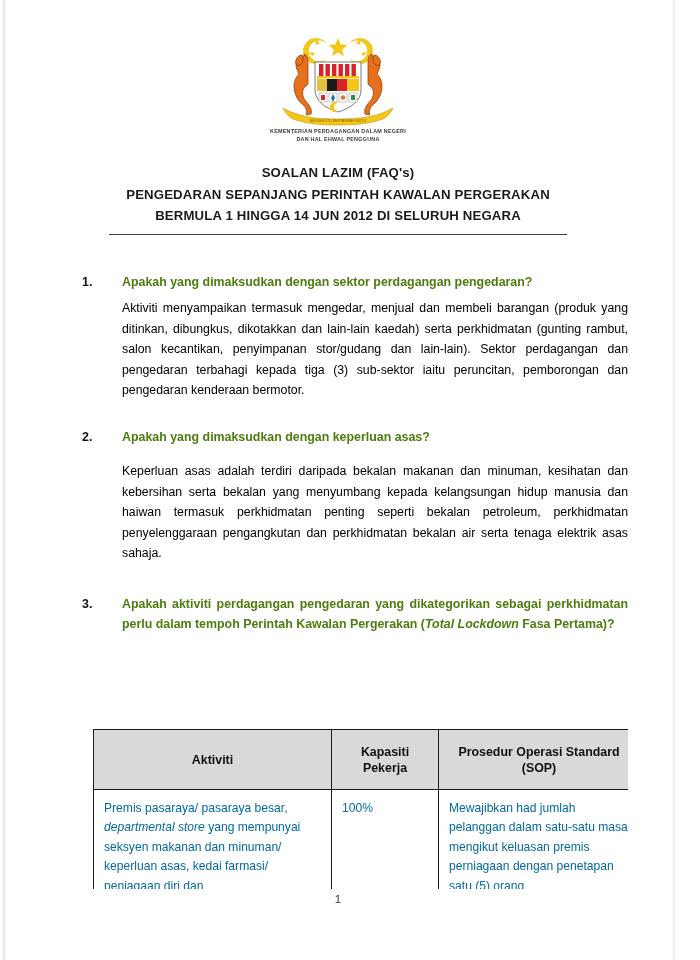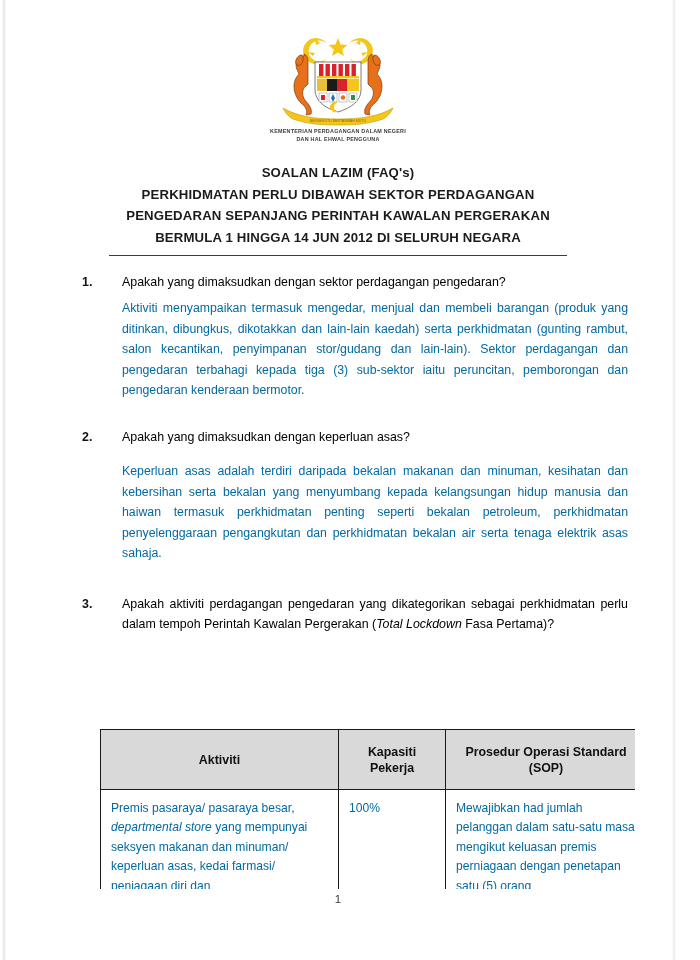--- a/index.html
+++ b/index.html
@@ -73,45 +73,45 @@
   .q-num {
     width: 40px;
     flex: 0 0 40px;
     font-weight: bold;
     font-size: 12.4px;
     line-height: 20px;
     color: #111;
   }
   .q-text {
     flex: 1;
-    font-weight: normal;
+    font-weight: bold;
     font-size: 12.4px;
     line-height: 20px;
-    color: #000000;
+    color: #4d7c0f;
     text-align: justify;
   }
   .a-text {
     margin-left: 40px;
     font-size: 12.3px;
     line-height: 20.6px;
-    color: #0369a1;
+    color: #000000;
     text-align: justify;
     text-justify: inter-word;
   }
   .gap-after-q  { height: 6px; }
   .gap-after-a  { height: 26px; }
   .gap-q2-a     { height: 14px; }
   .gap-q3-a     { height: 9px; }
   .gap-after-a2 { height: 30px; }
   i { font-style: italic; }
 
   
   .table-wrap {
     position: absolute;
-    left: 89px; top: 729px;
+    left: 82px; top: 729px;
     width: 546px;
     overflow: hidden;
     height: 160px;       
     padding-left: 11px;
   }
   table.sop {
     width: 546px;
     border-collapse: collapse;
     table-layout: fixed;
   }
@@ -226,21 +226,20 @@
                  c-14 5 -27 6 -45 6 c-18 0 -31 -1 -45 -6 c-4 -2 -7 -5 -10 -11z" fill="#f3c619" stroke="#c49a10" stroke-width="0.6"></path>
         <text x="75" y="88" text-anchor="middle" font-size="3.6" font-family="Liberation Sans, sans-serif" fill="#8a6a08">BERSEKUTU BERTAMBAH MUTU</text>
       </svg>
     </div>
     <div class="ministry">KEMENTERIAN PERDAGANGAN DALAM NEGERI
 DAN HAL EHWAL PENGGUNA</div>
   </div>
 
   <div class="title-block">
     <div class="title-line first">SOALAN LAZIM (FAQ's)</div>
-    <div class="title-line">PERKHIDMATAN PERLU DIBAWAH SEKTOR PERDAGANGAN</div>
     <div class="title-line">PENGEDARAN SEPANJANG PERINTAH KAWALAN PERGERAKAN</div>
     <div class="title-line">BERMULA 1 HINGGA 14 JUN 2012 DI SELURUH NEGARA</div>
     <div class="title-rule"></div>
   </div>
 
   <div class="content">
 
     <div class="qa">
       <div class="q-row">
         <div class="q-num">1.</div>

